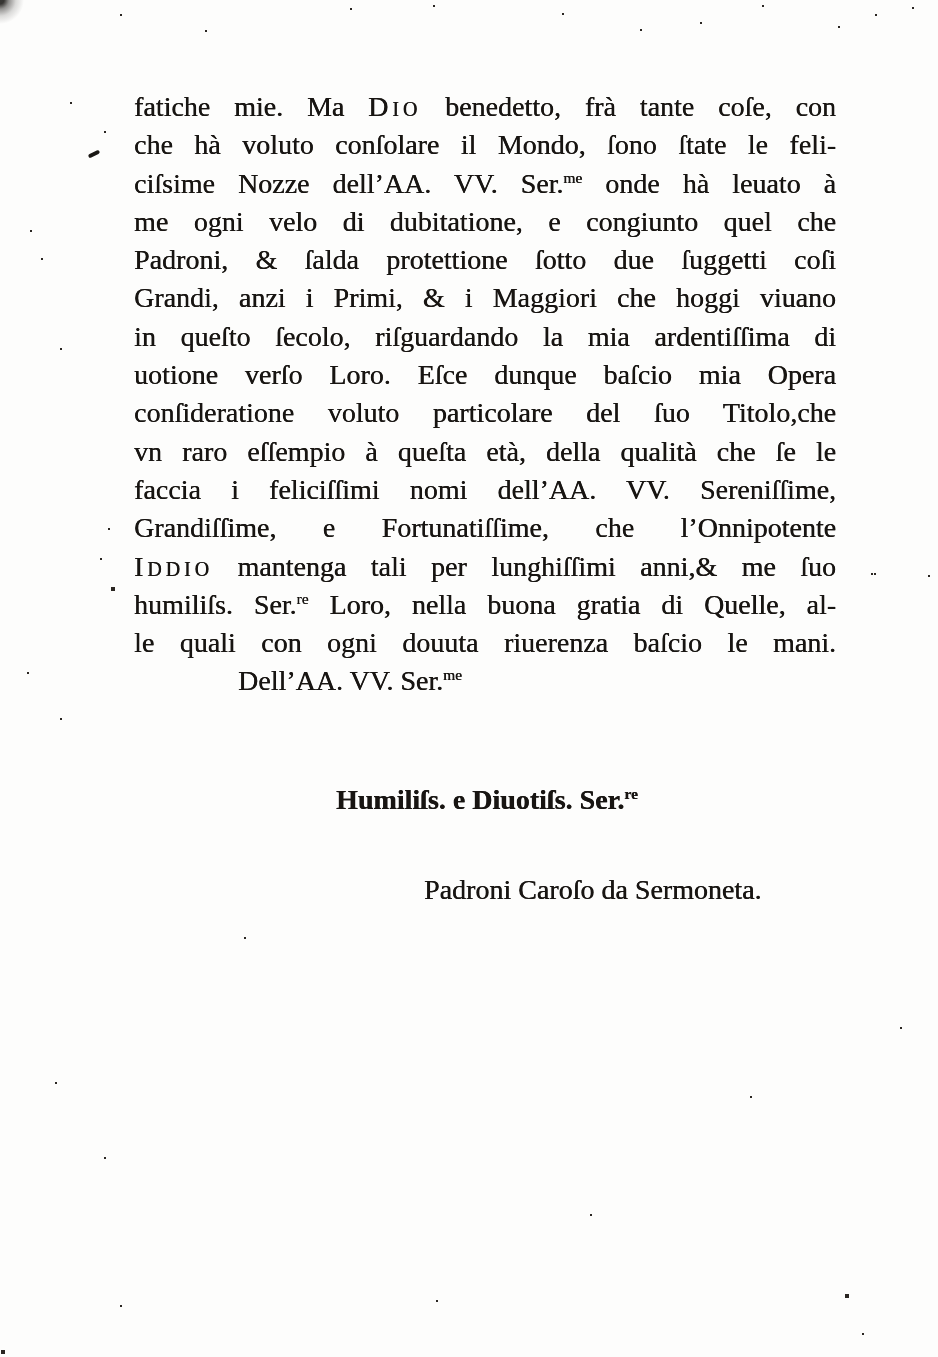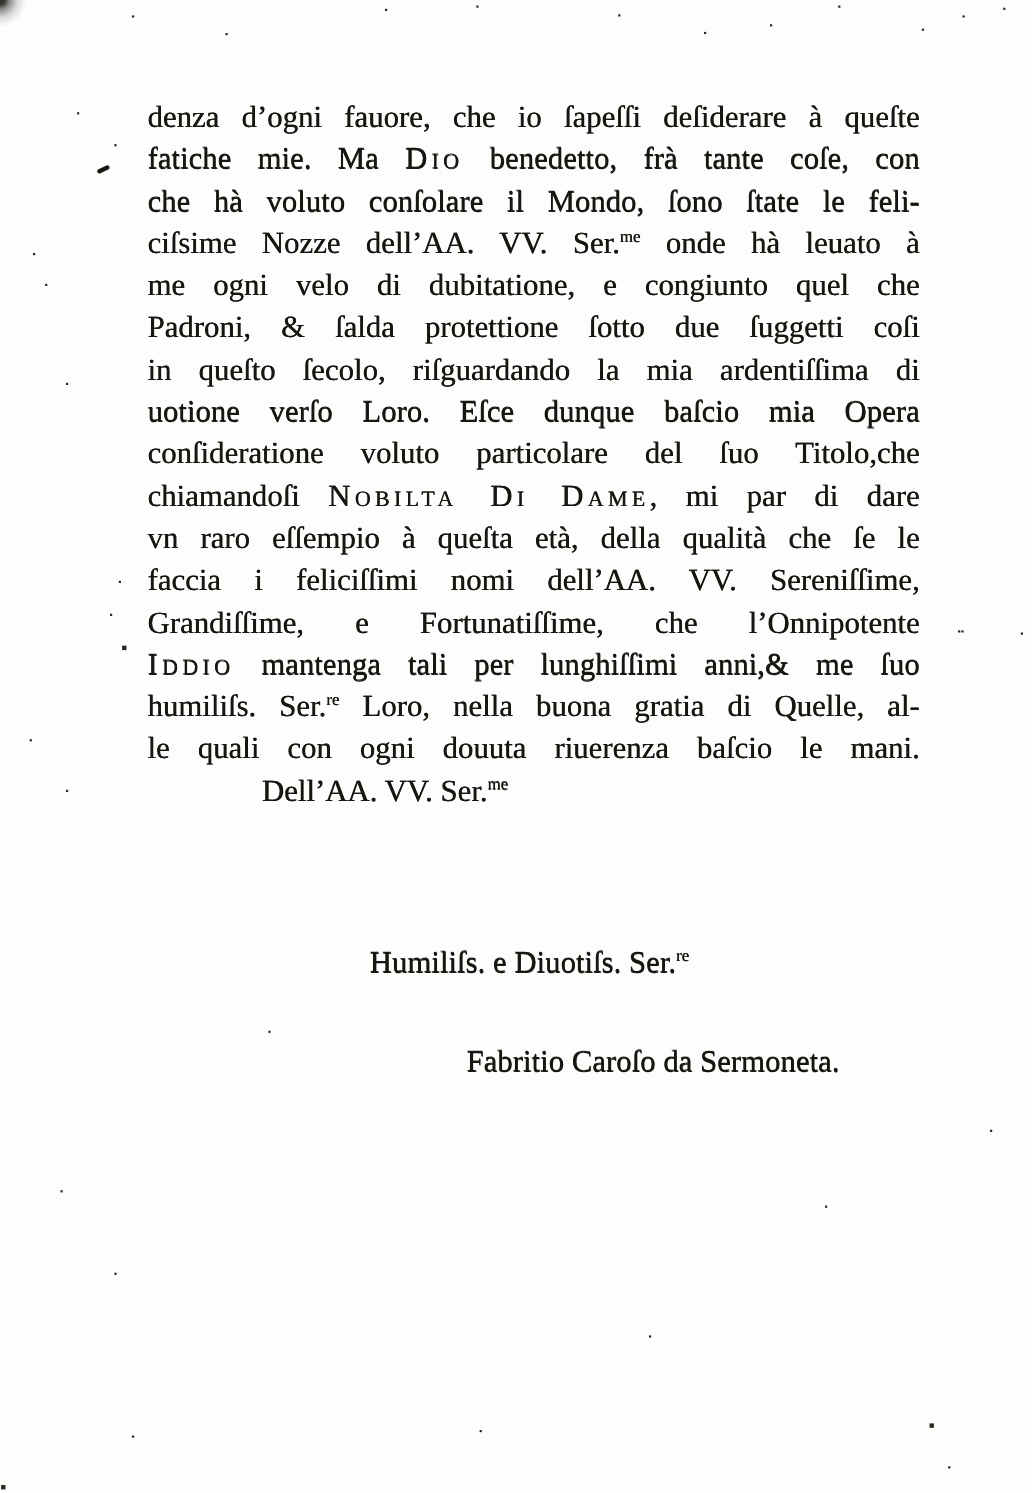--- a/index.html
+++ b/index.html
@@ -25,21 +25,21 @@
     line-height:38.3px;
     text-shadow:0.35px 0.35px 0 currentColor; 
   }
   .pline {
     text-align:justify;
     text-align-last:justify;
     white-space:normal;
   }
   .dateline   { padding-left:36px;  white-space:pre; }
   .salutation { padding-left:104px;  white-space:pre; }
-  .closing    { padding-left:202px; margin-top:118px; white-space:pre; }
+  .closing    { padding-left:202px; margin-top:80px; white-space:pre;font-weight:bold; }
   .signature  { padding-left:290px; margin-top:52px;  white-space:pre; }
   sup { font-size:0.55em; line-height:0; vertical-align:super; letter-spacing:0; }
   .sc { font-variant:small-caps; letter-spacing:0.14em; }
   
   .corner-noise {
     position:absolute; left:0; top:0; width:34px; height:28px;
     background:
       radial-gradient(circle at 0 0, rgba(20,18,15,0.85) 0 4px, rgba(20,18,15,0.45) 9px, rgba(20,18,15,0.15) 16px, transparent 24px);
   }
   .stray-comma {
@@ -70,35 +70,34 @@
 <body>
 
 <div class="page">
 
   <div class="corner-noise"></div>
   <div class="speckles"></div>
   <div class="stray-comma"></div>
 
   <main class="textblock">
     <div id="paragraph">
-        <div class="pline">denza d’ogni fauore, che io ſapeſſi deſiderare à queſte</div>
         <div class="pline">fatiche mie. Ma <span class="sc">Dio</span> benedetto, frà tante coſe, con</div>
         <div class="pline">che hà voluto conſolare il Mondo, ſono ſtate le feli-</div>
         <div class="pline">ciſsime Nozze dell’AA. VV. Ser.<sup>me</sup> onde hà leuato à</div>
         <div class="pline">me ogni velo di dubitatione, e congiunto quel che</div>
         <div class="pline">Padroni, &amp; ſalda protettione ſotto due ſuggetti coſi</div>
+        <div class="pline">Grandi, anzi i Primi, &amp; i Maggiori che hoggi viuano</div>
         <div class="pline">in queſto ſecolo, riſguardando la mia ardentiſſima di</div>
         <div class="pline">uotione verſo Loro. Eſce dunque baſcio mia Opera</div>
         <div class="pline">conſideratione voluto particolare del ſuo Titolo,che</div>
-        <div class="pline">chiamandoſi <span class="sc">Nobilta Di Dame</span>, mi par di dare</div>
         <div class="pline">vn raro eſſempio à queſta età, della qualità che ſe le</div>
         <div class="pline">faccia i feliciſſimi nomi dell’AA. VV. Sereniſſime,</div>
         <div class="pline">Grandiſſime, e Fortunatiſſime, che l’Onnipotente</div>
         <div class="pline"><span class="sc">Iddio</span> mantenga tali per lunghiſſimi anni,&amp; me ſuo</div>
         <div class="pline">humiliſs. Ser.<sup>re</sup> Loro, nella buona gratia di Quelle, al-</div>
         <div class="pline">le quali con ogni douuta riuerenza baſcio le mani.</div>
       </div>
     <div class="salutation">Dell’AA. VV. Ser.<sup>me</sup></div>
     <div class="closing">Humiliſs. e Diuotiſs. Ser.<sup>re</sup></div>
-    <div class="signature">Fabritio Caroſo da Sermoneta.</div>
+    <div class="signature">Padroni Caroſo da Sermoneta.</div>
   </main>
 
 </div>
 
 </body></html>

